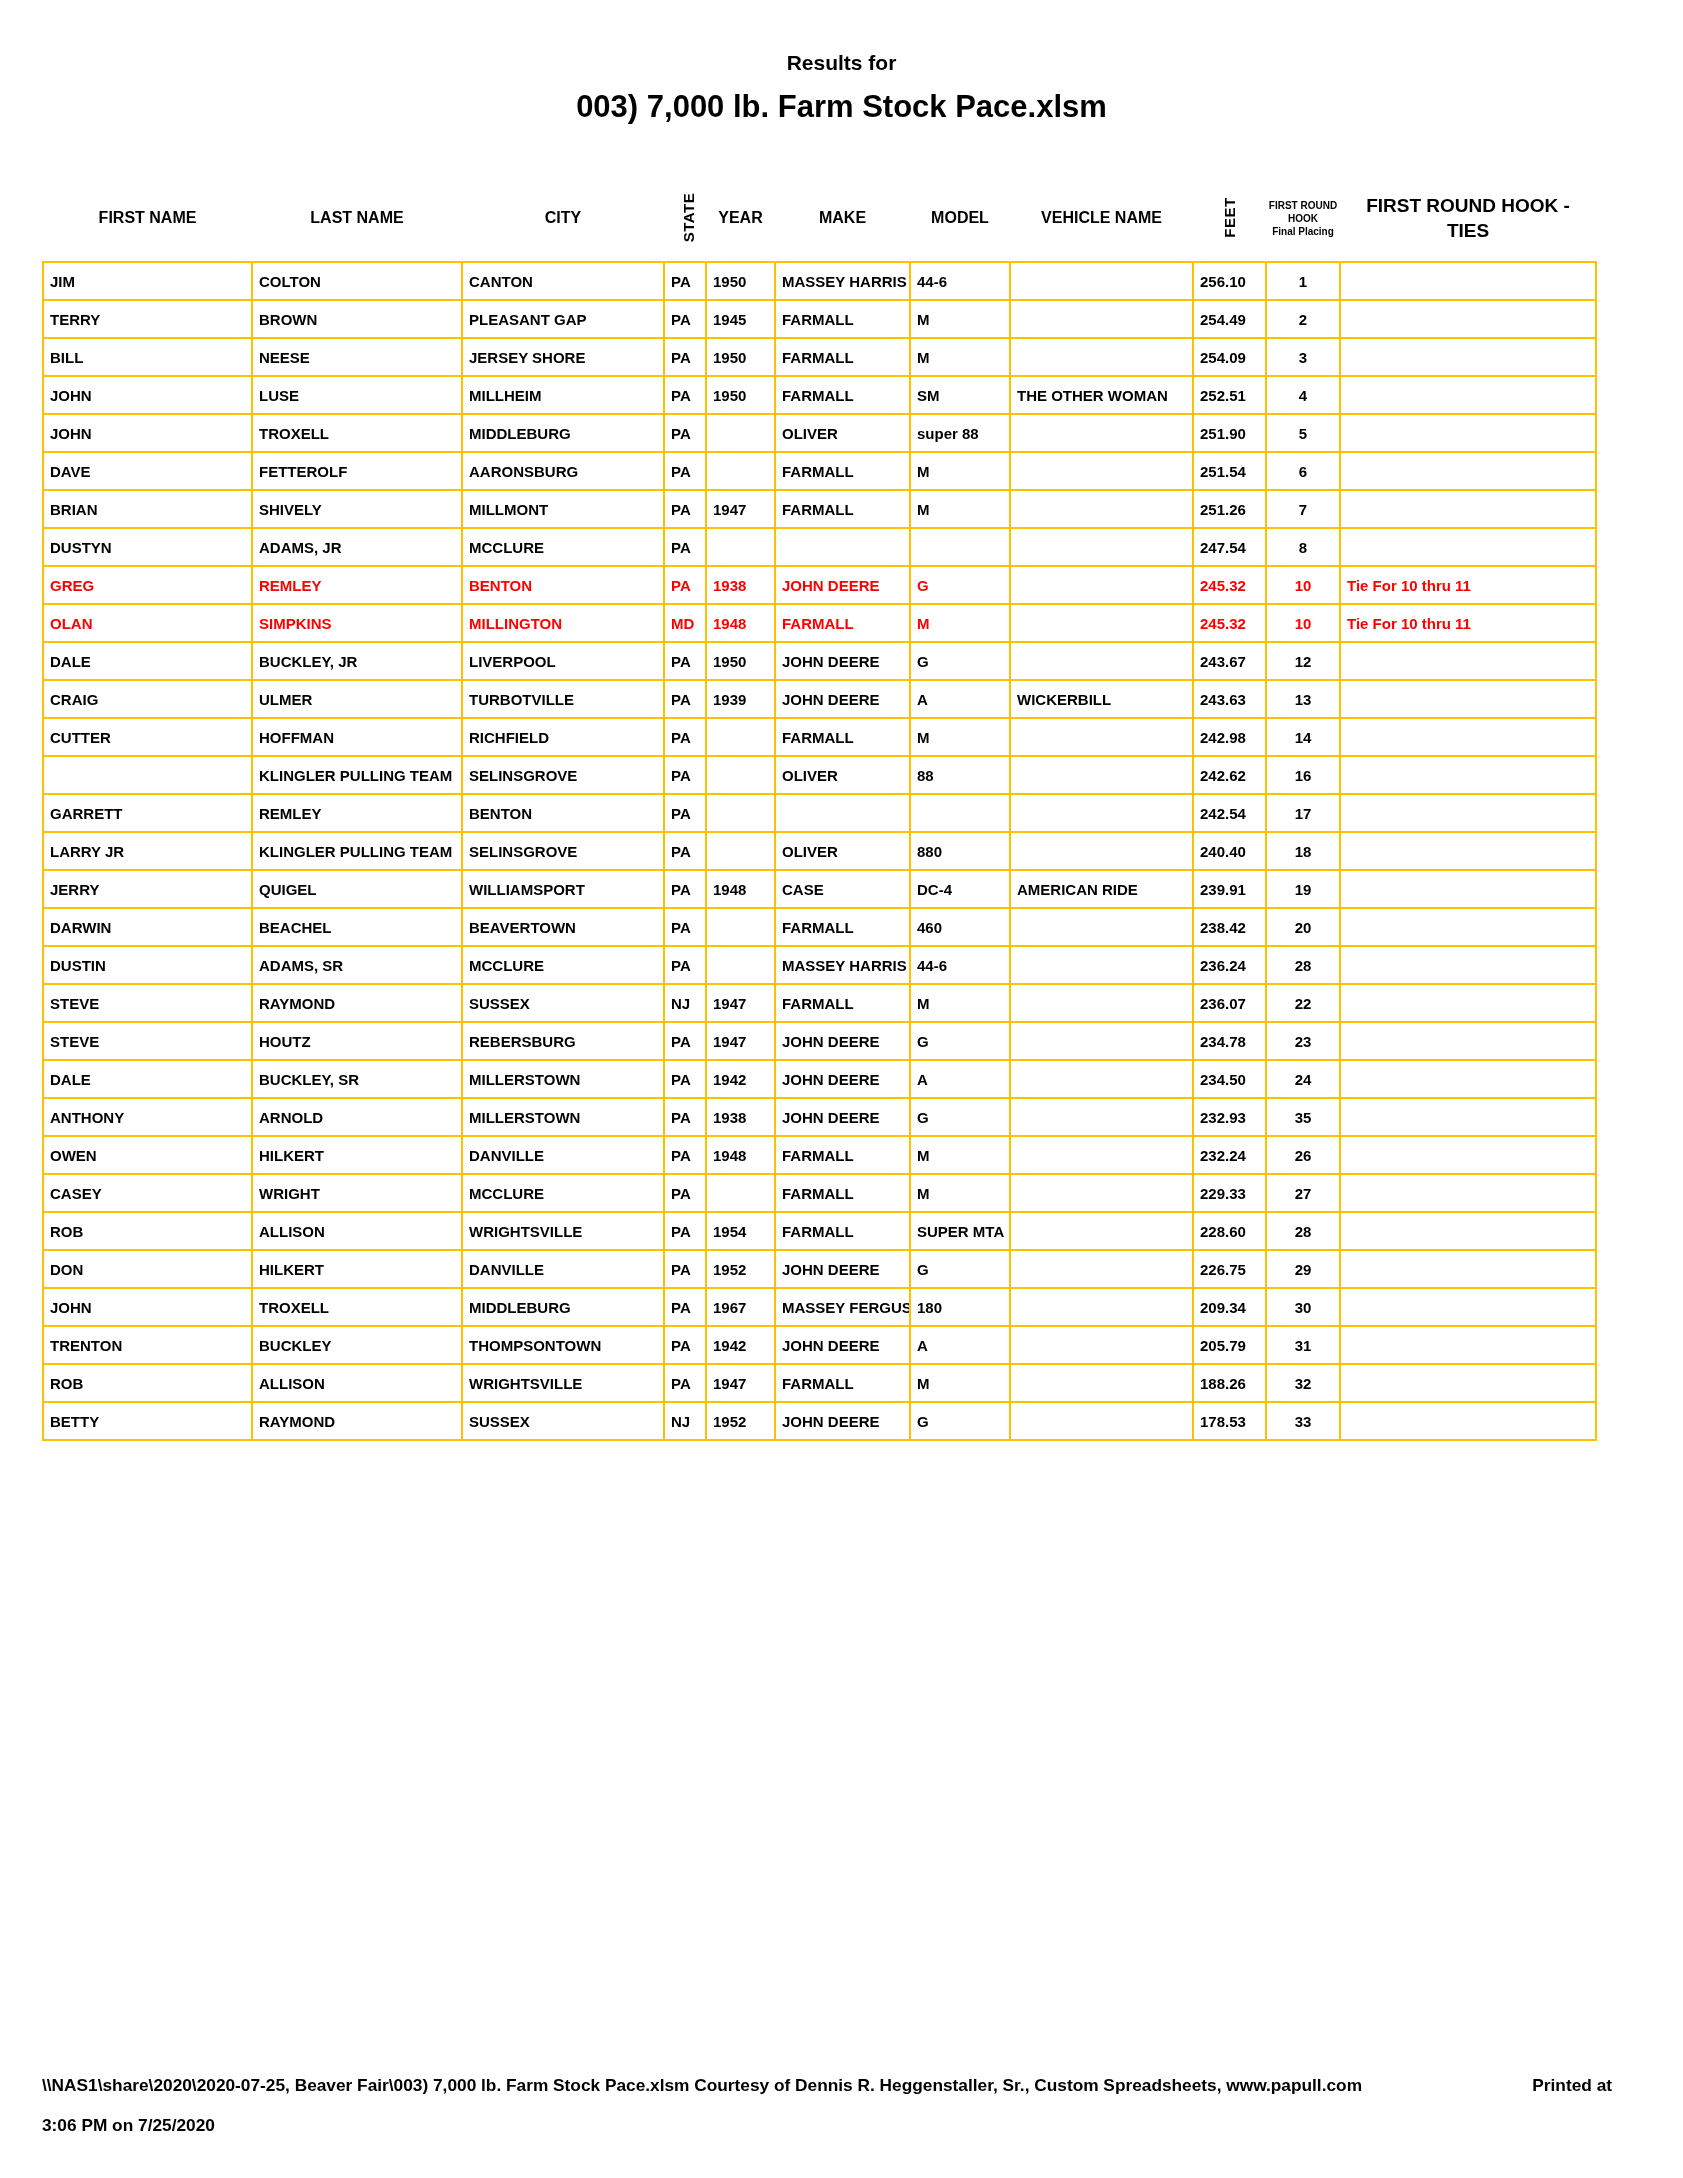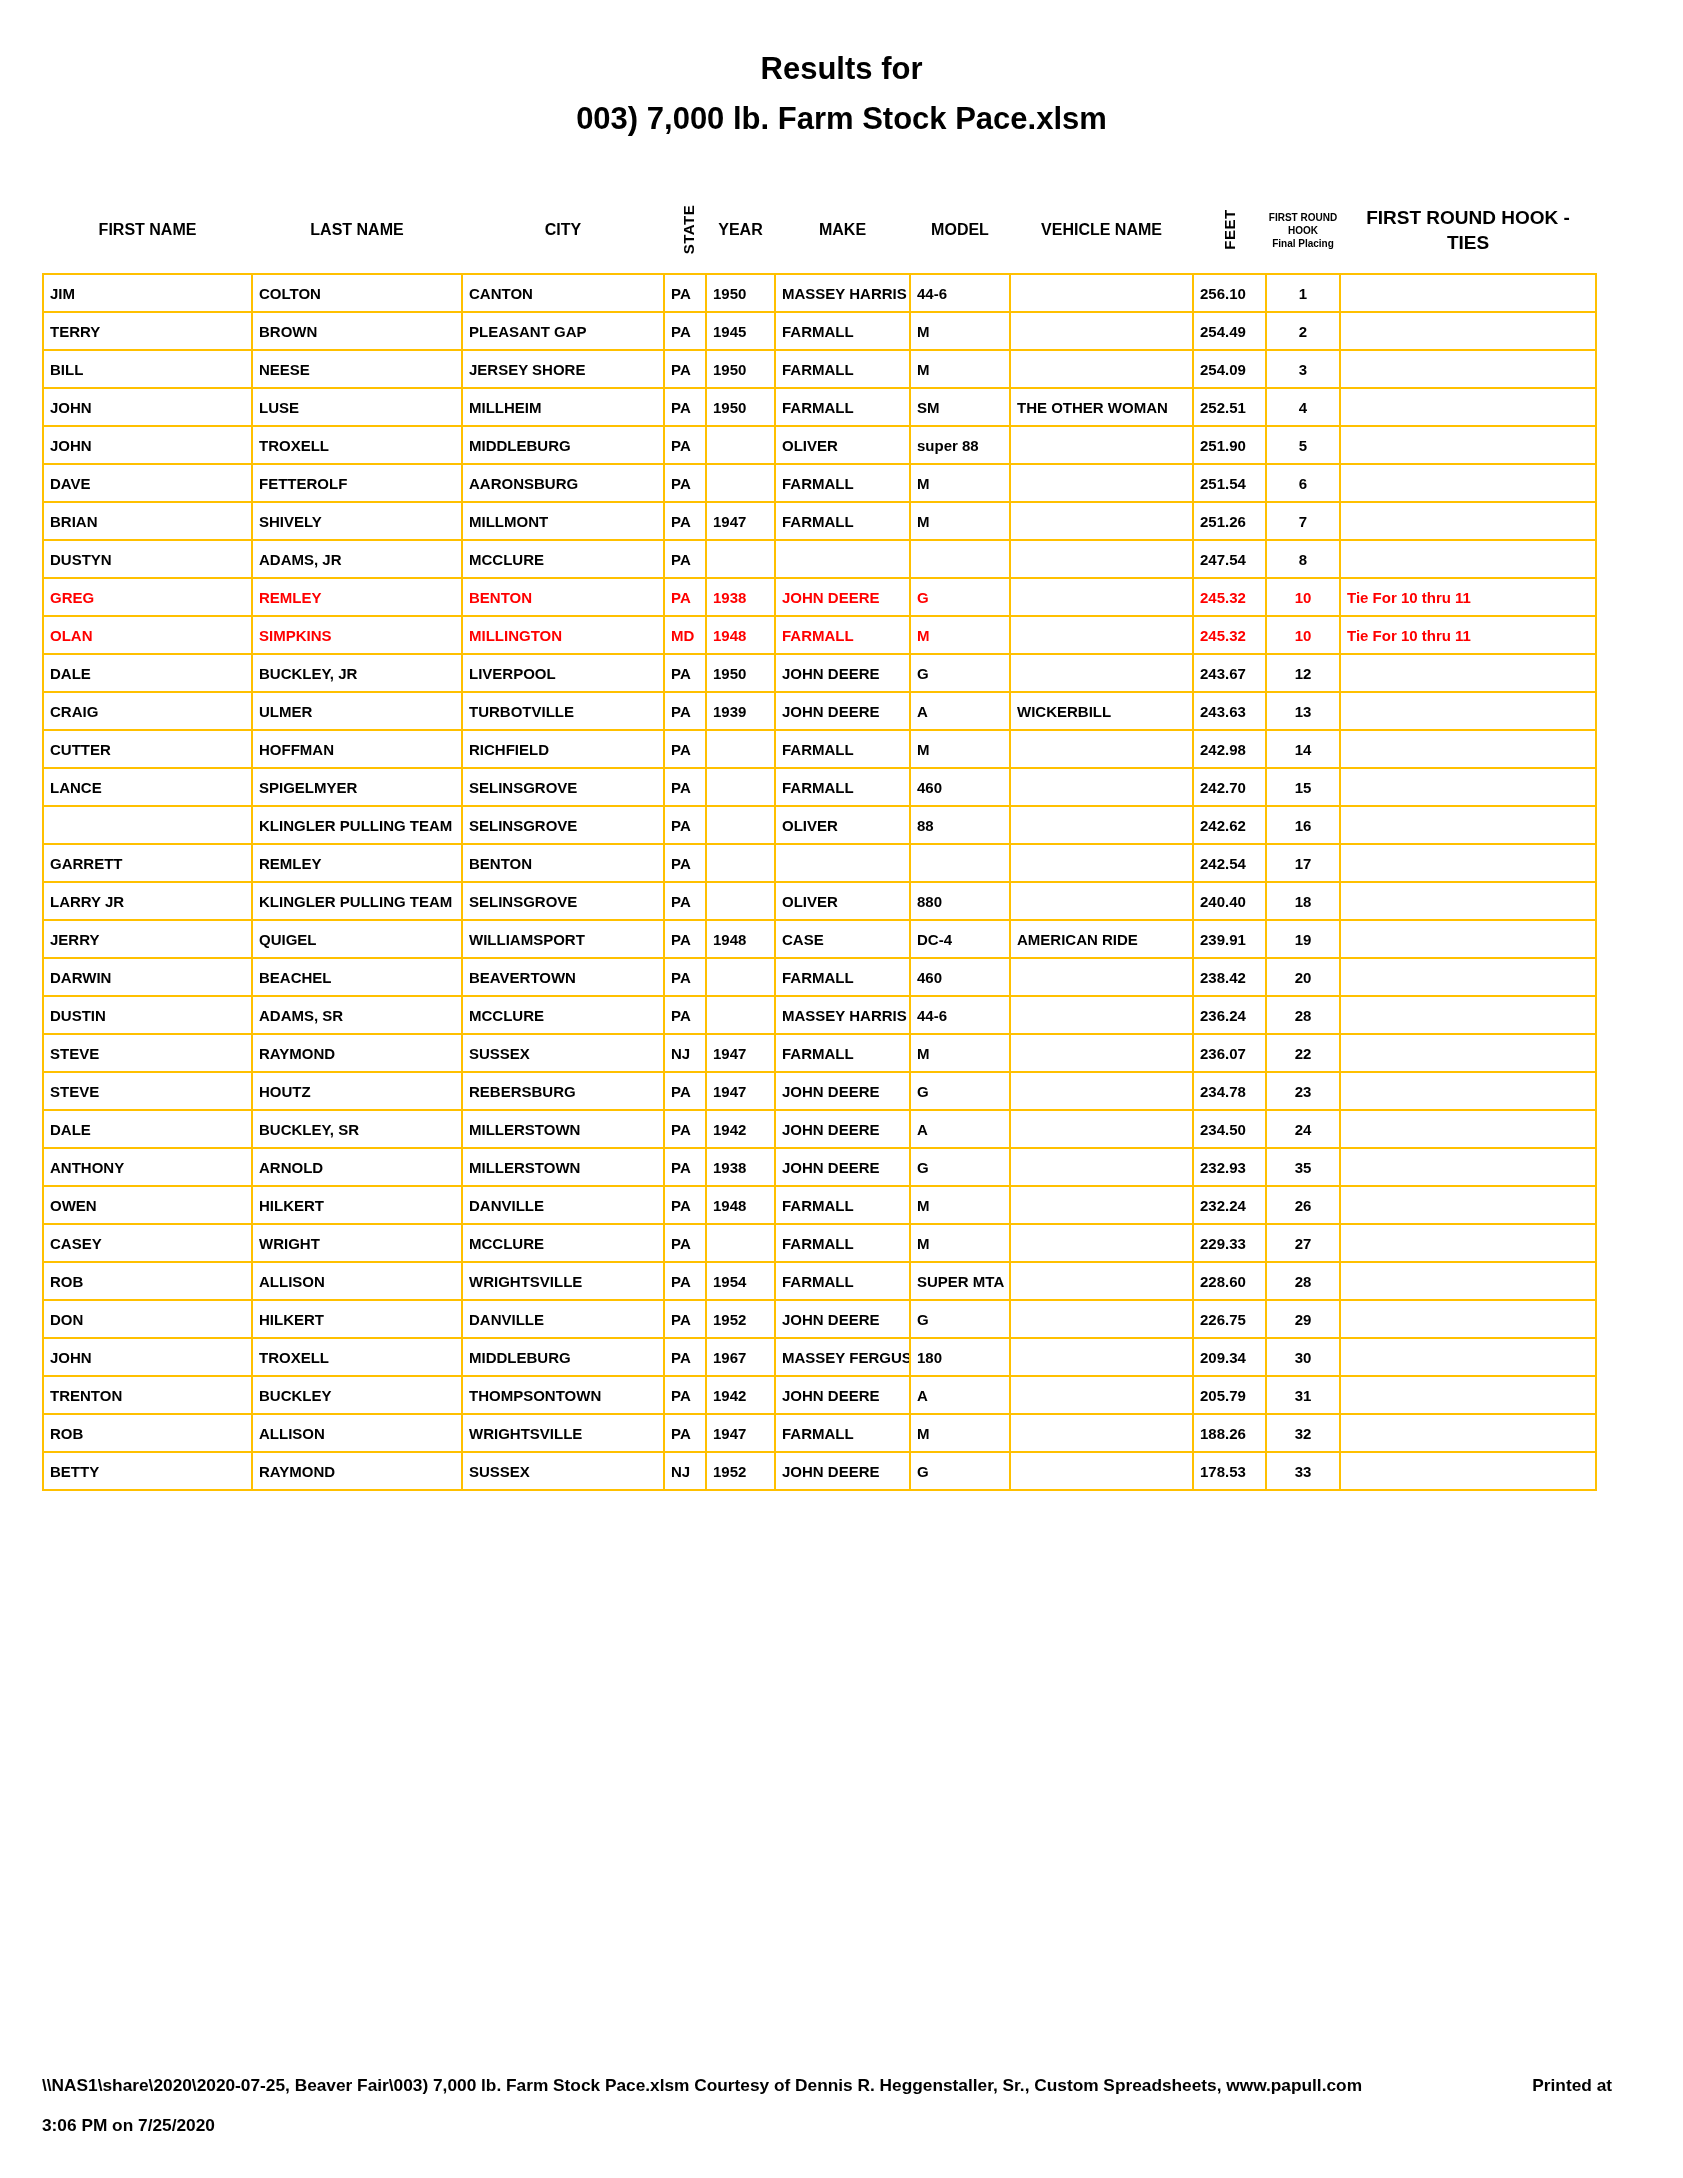--- a/index.html
+++ b/index.html
@@ -8,21 +8,21 @@
   body {
     width: 1683px; height: 2178px;
     background: #FFFFFF;
     position: relative;
     font-family: "Liberation Sans", sans-serif;
     font-weight: bold;
     color: #000000;
     overflow: hidden;
   }
   .title-block { text-align: center; margin-top: 51px; }
-  .title-line1 { font-size: 31px; }
+  .title-line1 { font-size: 21px; }
   .title-line2 { font-size: 31px; margin-top: 14px; text-align: center; }
 
   table.results {
     border-collapse: collapse;
     table-layout: fixed;
     width: 1553px;
     margin: 50px 0 0 42px;
   }
   thead th {
     border: none;
@@ -273,33 +273,20 @@
         <td class="col-state">PA</td>
         <td class="col-year"></td>
         <td class="col-make">FARMALL</td>
         <td class="col-model">M</td>
         <td class="col-vehicle-name"></td>
         <td class="col-feet">242.98</td>
         <td class="col-placing">14</td>
         <td class="col-ties"></td>
       </tr>
       <tr>
-        <td class="col-first-name">LANCE</td>
-        <td class="col-last-name">SPIGELMYER</td>
-        <td class="col-city">SELINSGROVE</td>
-        <td class="col-state">PA</td>
-        <td class="col-year"></td>
-        <td class="col-make">FARMALL</td>
-        <td class="col-model">460</td>
-        <td class="col-vehicle-name"></td>
-        <td class="col-feet">242.70</td>
-        <td class="col-placing">15</td>
-        <td class="col-ties"></td>
-      </tr>
-      <tr>
         <td class="col-first-name"></td>
         <td class="col-last-name">KLINGLER PULLING TEAM</td>
         <td class="col-city">SELINSGROVE</td>
         <td class="col-state">PA</td>
         <td class="col-year"></td>
         <td class="col-make">OLIVER</td>
         <td class="col-model">88</td>
         <td class="col-vehicle-name"></td>
         <td class="col-feet">242.62</td>
         <td class="col-placing">16</td>

